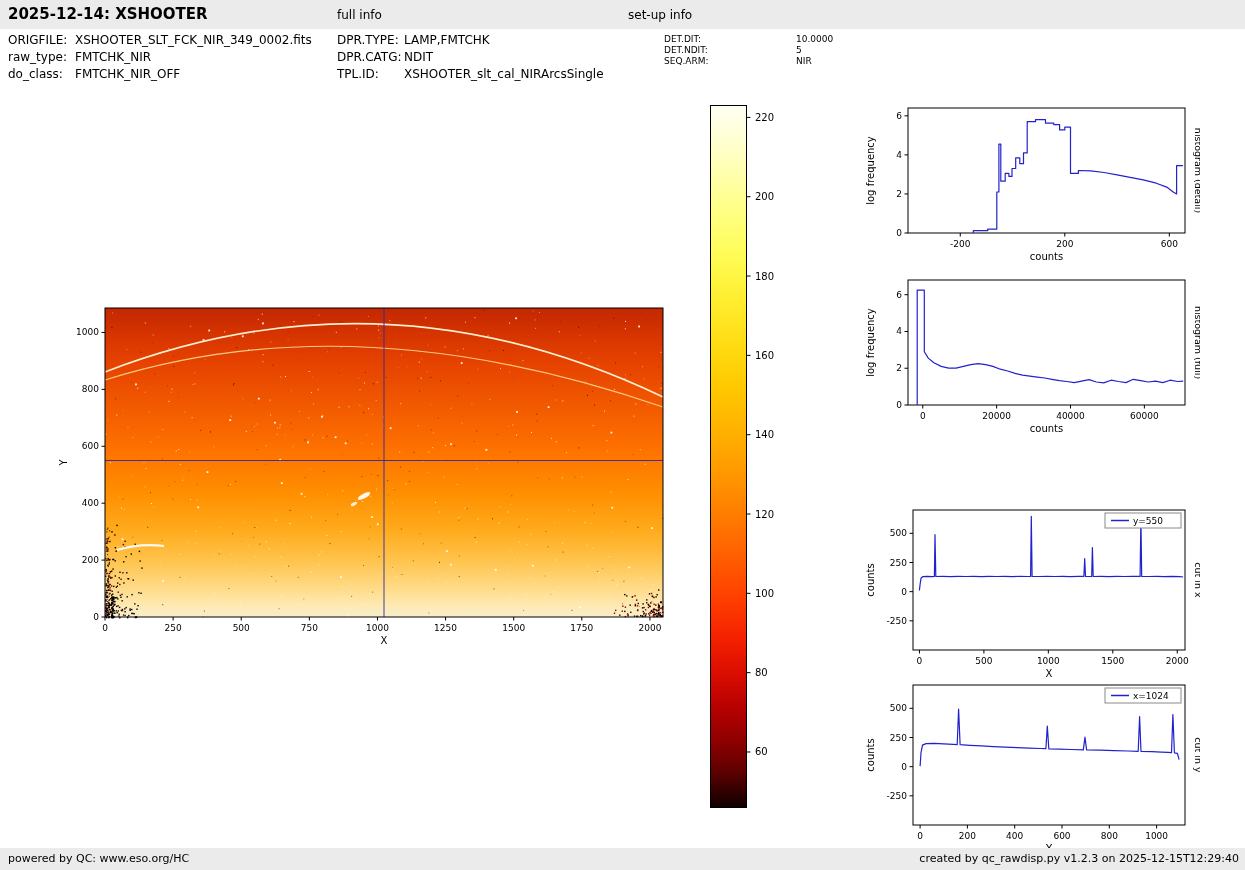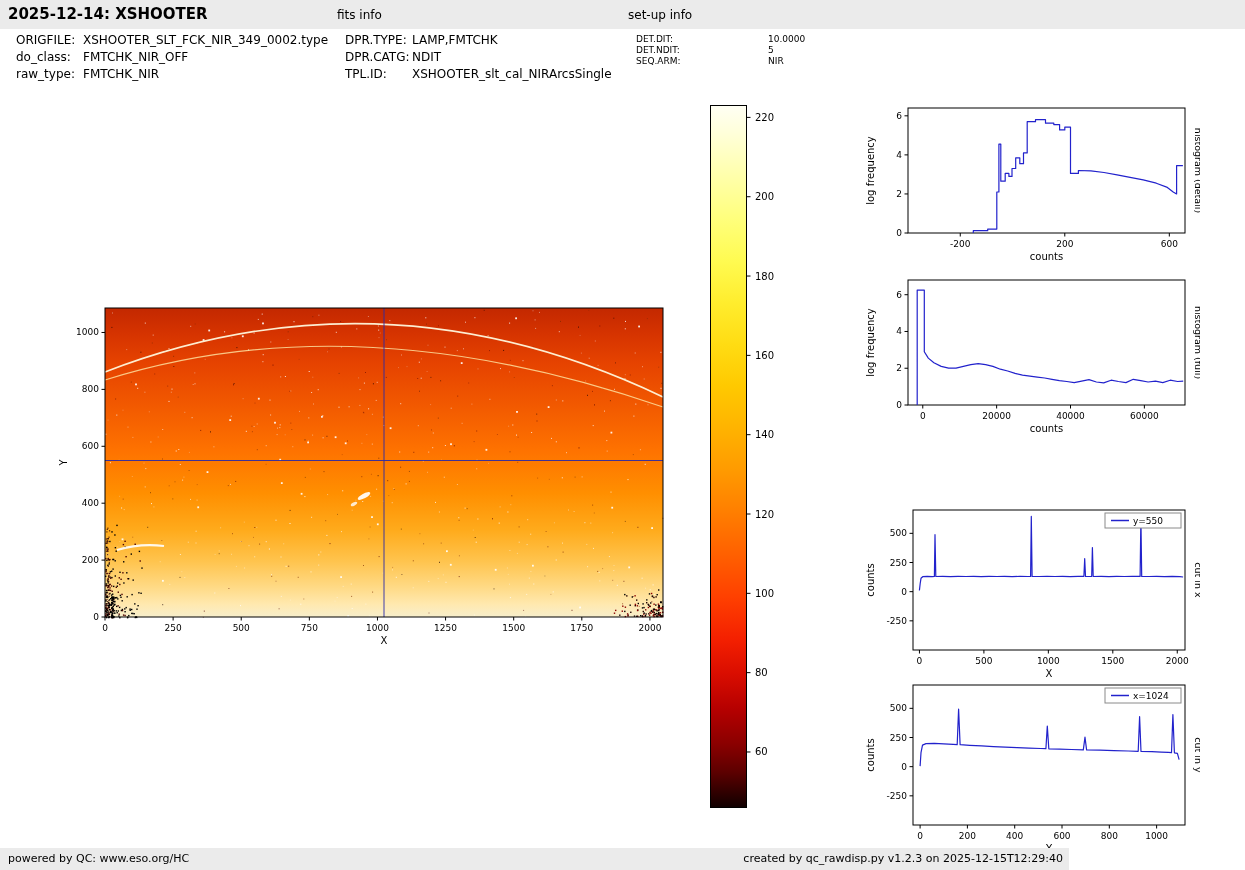--- a/index.html
+++ b/index.html
@@ -1,55 +1,55 @@
 <!DOCTYPE html>
 <html><head>
 <meta charset="utf-8">
 <style>
   html,body{margin:0;padding:0;background:#fff;}
   #page{position:relative;width:1245px;height:870px;background:#ffffff;overflow:hidden;
         font-family:"DejaVu Sans", sans-serif;color:#000;}
   .topbar{position:absolute;left:0;top:0;width:1245px;height:29px;background:#ebebeb;}
   .topbar .title{position:absolute;left:8px;top:5px;font-size:15px;font-weight:bold;}
   .topbar .sechead{position:absolute;top:8px;font-size:12px;}
-  .bottombar{position:absolute;left:0;top:848px;width:1069px;height:22px;background:#ebebeb;font-size:11px;}
+  .bottombar{position:absolute;left:0;top:848px;width:1245px;height:22px;background:#ebebeb;font-size:11px;}
   .bottombar .fl{position:absolute;left:8px;top:4px;}
   .bottombar .fr{position:absolute;right:6px;top:4px;}
   .meta{position:absolute;font-size:12px;line-height:17px;white-space:nowrap;}
-  .meta .mlabel{display:inline-block;width:67px;margin-left:8px;}
+  .meta .mlabel{display:inline-block;width:67px;}
   .meta.small{font-size:9px;line-height:11px;}
   .meta.small .mlabel{width:132px;}
   .plotbox{position:absolute;}
   .plotbox svg{display:block;font-family:"DejaVu Sans", sans-serif;}
   svg text{fill:#000;}
 </style>
 </head>
 <body>
 
 <div id="page">
 
   <div class="topbar">
     <span class="title">2025-12-14: XSHOOTER</span>
-    <span class="sechead" style="left:337px">fits info</span>
+    <span class="sechead" style="left:337px">full info</span>
     <span class="sechead" style="left:628px">set-up info</span>
   </div>
 
   <div class="meta" style="left:8px;top:32px">
-    <div><span class="mlabel">ORIGFILE:</span><span class="mval">XSHOOTER_SLT_FCK_NIR_349_0002.type</span></div>
+    <div><span class="mlabel">ORIGFILE:</span><span class="mval">XSHOOTER_SLT_FCK_NIR_349_0002.fits</span></div>
+    <div><span class="mlabel">raw_type:</span><span class="mval">FMTCHK_NIR</span></div>
     <div><span class="mlabel">do_class:</span><span class="mval">FMTCHK_NIR_OFF</span></div>
-    <div><span class="mlabel">raw_type:</span><span class="mval">FMTCHK_NIR</span></div>
   </div>
 
   <div class="meta" style="left:337px;top:32px">
     <div><span class="mlabel">DPR.TYPE:</span><span class="mval">LAMP,FMTCHK</span></div>
     <div><span class="mlabel">DPR.CATG:</span><span class="mval">NDIT</span></div>
     <div><span class="mlabel">TPL.ID:</span><span class="mval">XSHOOTER_slt_cal_NIRArcsSingle</span></div>
   </div>
 
-  <div class="meta small" style="left:628px;top:34px">
+  <div class="meta small" style="left:664px;top:34px">
     <div><span class="mlabel">DET.DIT:</span><span class="mval">10.0000</span></div>
     <div><span class="mlabel">DET.NDIT:</span><span class="mval">5</span></div>
     <div><span class="mlabel">SEQ.ARM:</span><span class="mval">NIR</span></div>
   </div>
 
   <div class="plotbox" style="left:55px;top:300px;width:650px;height:365px">
     <svg width="650" height="365">
       <defs>
         <linearGradient id="imgGrad" x1="0" y1="0" x2="0" y2="1">
           <stop offset="0%" stop-color="#c32800"></stop>

